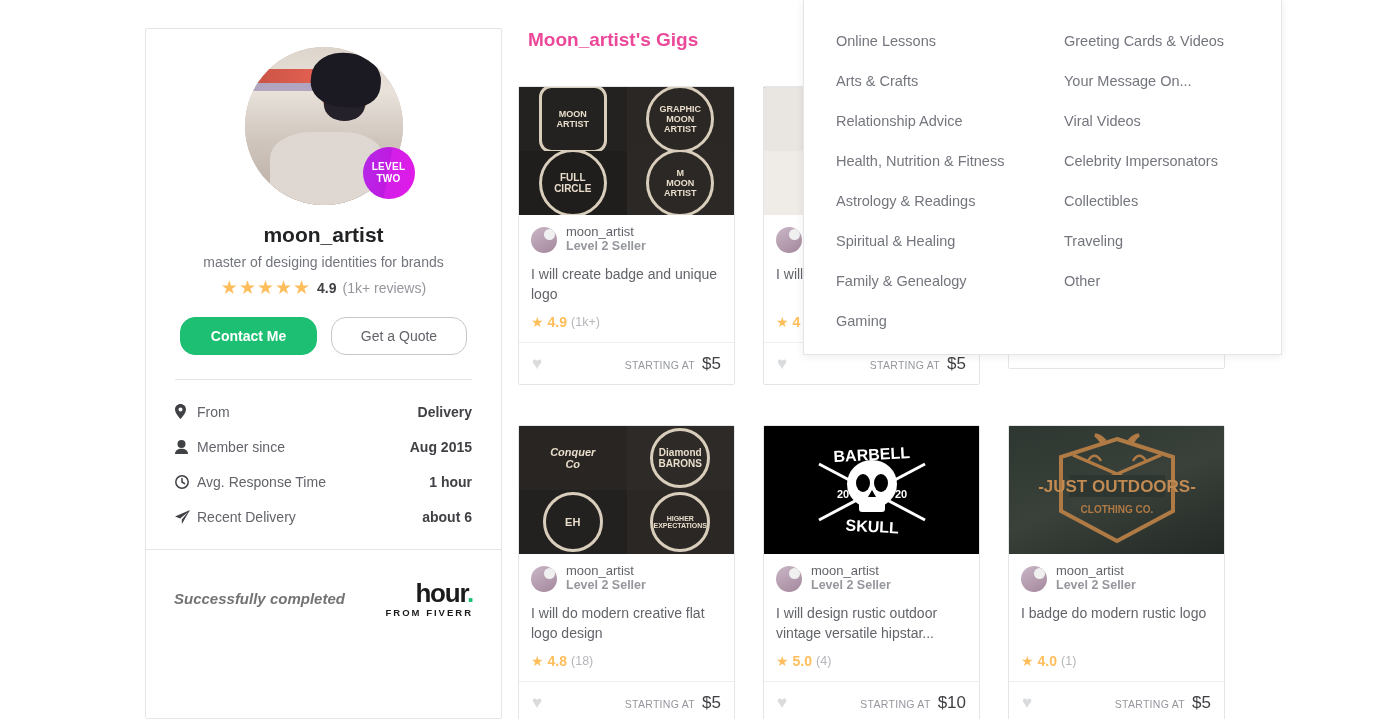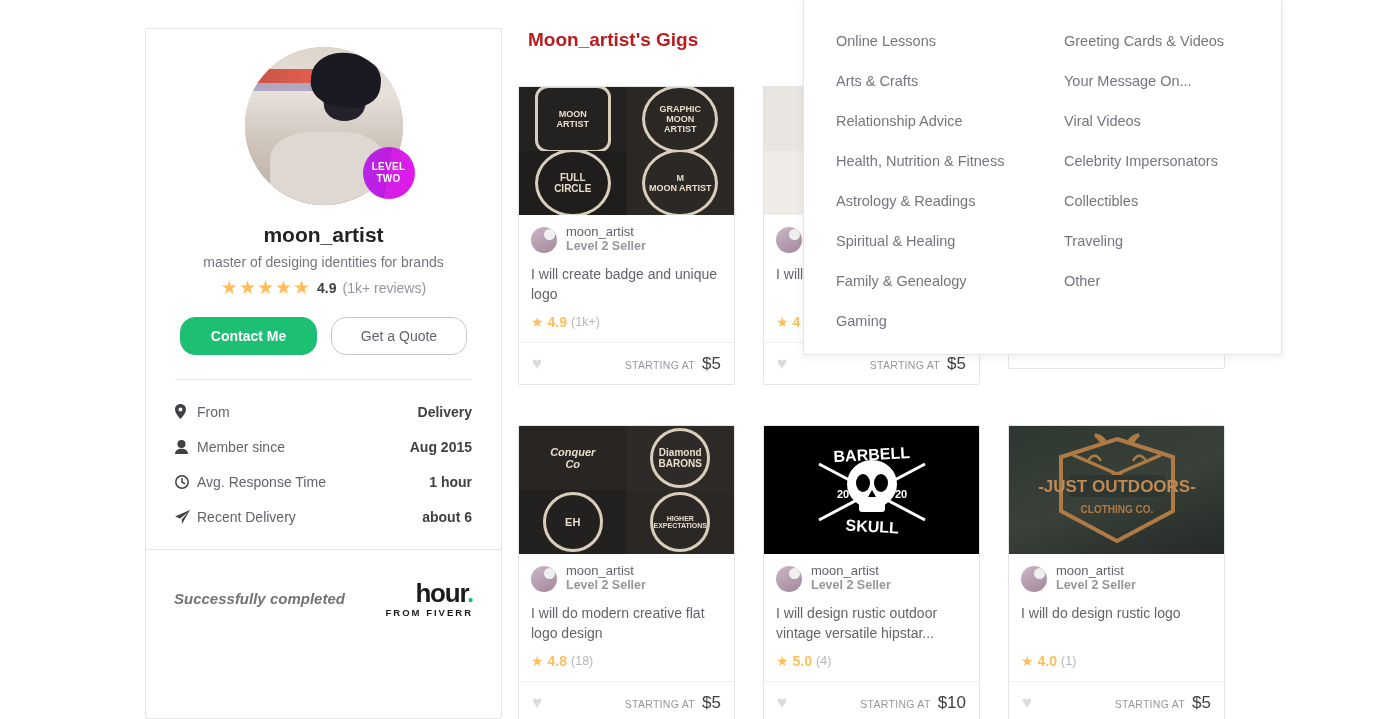--- a/index.html
+++ b/index.html
@@ -87,21 +87,21 @@
   .learn-sub { font-size:9.5px; font-weight:700; letter-spacing:2px; color:#1b1b1b; margin-top:2px; }
   .comp-item { display:flex; align-items:center; gap:16px; padding:22px 28px 0 28px; }
   .comp-badge {
     width:44px; height:44px; border-radius:50%; background:#e4f7ee;
     display:flex; align-items:center; justify-content:center; flex:0 0 44px;
   }
   .comp-name { font-size:14.5px; font-weight:700; color:#62646a; }
   .comp-date { font-size:13.5px; color:#95979d; margin-top:4px; }
 
   
-  .gigs-title { position:absolute; left:528px; top:29px; font-size:19px; font-weight:700; color:#b91c1c; }
+  .gigs-title { position:absolute; left:528px; top:29px; font-size:19px; font-weight:700; color:#ec4899; }
 
   .gig { position:absolute; width:217px; background:#fff;
          border:1px solid #e4e5e7; border-radius:2px; overflow:hidden; }
   .gig-img { width:100%; height:128px; position:relative; overflow:hidden; background:#2b2b2b; }
   .gig-body { padding:10px 12px 0 12px; }
   .seller { display:flex; align-items:center; gap:9px; }
   .seller-av { width:26px; height:26px; border-radius:50%; position:relative; overflow:hidden;
                background:linear-gradient(150deg,#c9b7c6,#a4879c); flex:0 0 26px; }
   .seller-av::after { content:""; position:absolute; right:2px; top:2px; width:11px; height:11px;
                border-radius:50%; background:#f0f0f0; }
@@ -116,21 +116,21 @@
               justify-content:space-between; padding:0 13px; }
   .heart { color:#dadbdd; font-size:17px; cursor:pointer; }
   .price-wrap { display:flex; align-items:baseline; gap:7px; }
   .price-lbl { font-size:10.5px; color:#95979d; letter-spacing:.3px; }
   .price-val { font-size:17px; color:#404145; }
 
   
   .quad { position:absolute; inset:0; display:grid; grid-template-columns:1fr 1fr; grid-template-rows:1fr 1fr; }
   .quad > div { position:relative; display:flex; align-items:center; justify-content:center;
                 background:#2a2724; overflow:hidden; }
-  .seal { width:76px; height:68px; border-radius:50%; border:3px solid #d9cdbb;
+  .seal { width:68px; height:68px; border-radius:50%; border:3px solid #d9cdbb;
           display:flex; align-items:center; justify-content:center; color:#e8dccb;
           font-size:9px; font-weight:700; text-align:center; }
   .seal.small { width:60px; height:60px; font-size:8px; }
 
   .card2art { position:absolute; inset:0; display:grid; grid-template-rows:1fr 1fr; }
   .card2art > div { display:flex; align-items:center; justify-content:center; }
 
   .skullart { position:absolute; inset:0; background:#000; display:flex;
               align-items:center; justify-content:center; }
   .outart { position:absolute; inset:0;
@@ -438,21 +438,21 @@
       </div>
     </div>
     <div class="gig-body">
       <div class="seller">
         <div class="seller-av"></div>
         <div>
           <div class="seller-name">moon_artist</div>
           <div class="seller-lvl">Level 2 Seller</div>
         </div>
       </div>
-      <div class="gig-desc">I will do design rustic logo</div>
+      <div class="gig-desc">I badge do modern rustic logo</div>
       <div class="gig-rate">
         <span class="gig-star">★</span>
         <span class="gig-rate-num">4.0</span>
         <span class="gig-rate-cnt">(1)</span>
       </div>
     </div>
     <div class="gig-foot">
       <span class="heart">♥</span>
       <span class="price-wrap">
         <span class="price-lbl">STARTING AT</span>

